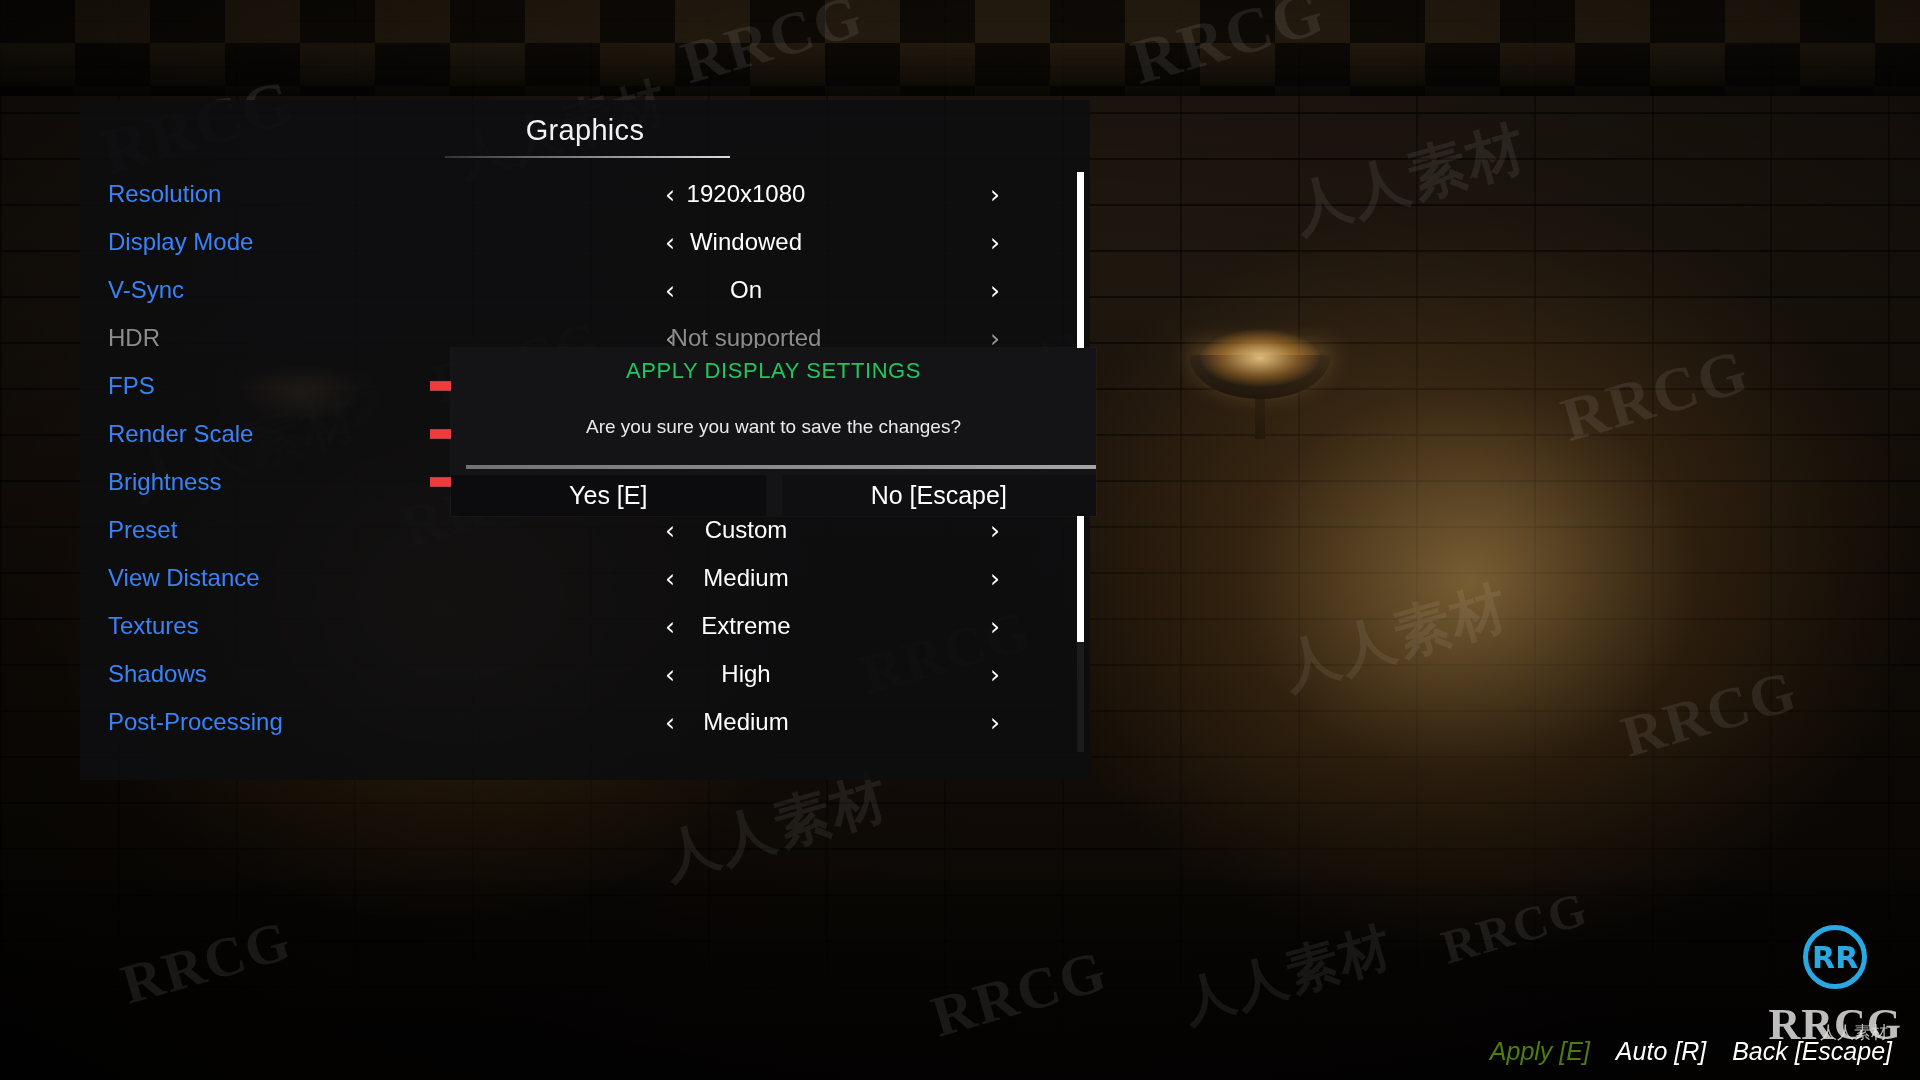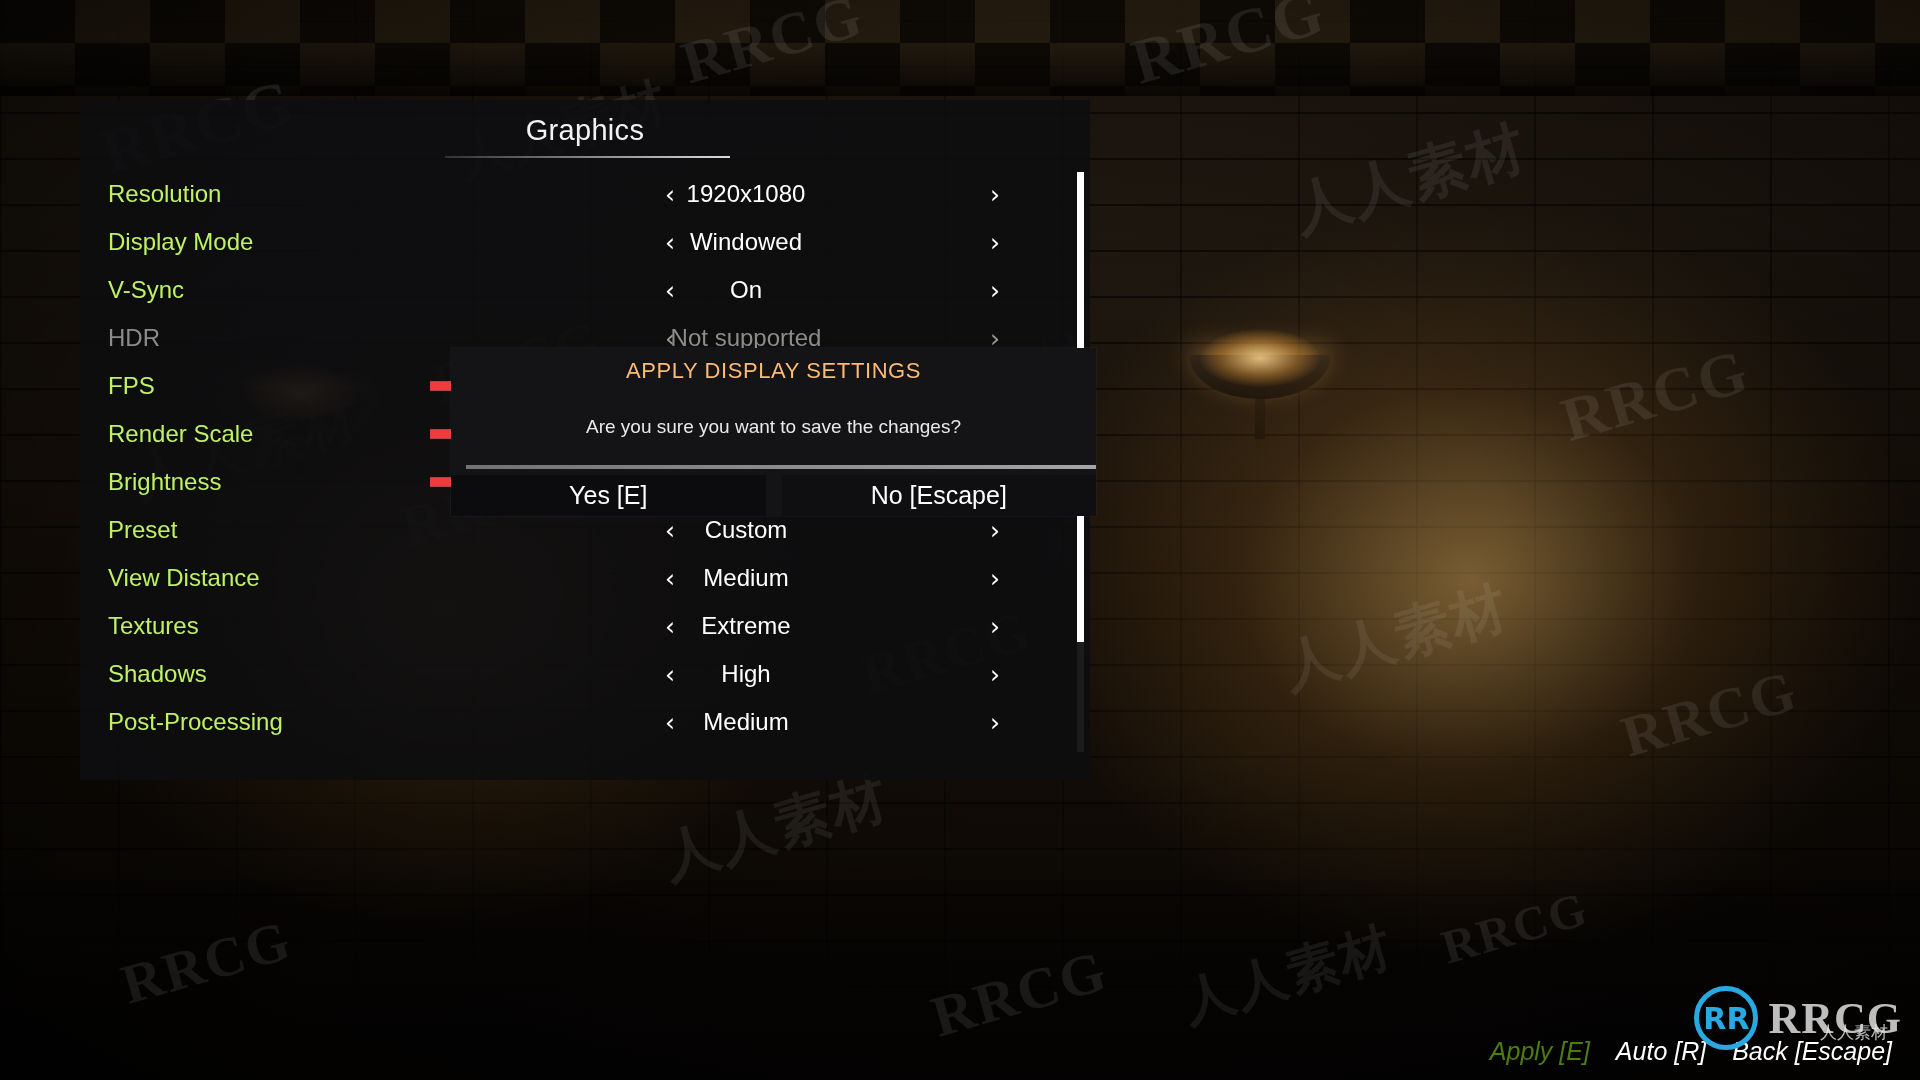--- a/index.html
+++ b/index.html
@@ -95,21 +95,21 @@
     position:absolute;left:365px;width:285px;top:56px;height:2px;
     background:linear-gradient(90deg,rgba(255,255,255,.15),rgba(255,255,255,.85));
   }
 
   .rows{position:relative;padding-top:0;}
   .row{
     position:relative;height:48px;display:flex;align-items:center;
   }
   .row .label{
     width:330px;padding-left:28px;box-sizing:border-box;
-    font-size:24px;color:#bef264;white-space:nowrap;
+    font-size:24px;color:#3b82f6;white-space:nowrap;
   }
   .row.disabled .label,.row.disabled .value{color:#8c8c8c;}
   .ctrl{
     flex:1;display:flex;align-items:center;justify-content:center;position:relative;
   }
   .arrow{
     position:absolute;font-size:25px;color:#ffffff;line-height:1;
     font-family:"DejaVu Sans","Liberation Sans",sans-serif;
   }
   .arrow.left{left:255px;}
@@ -142,21 +142,21 @@
     position:absolute;left:0;top:0;width:7px;height:470px;background:#ffffff;
   }
 
   
   #modal{
     position:absolute;left:451px;top:348px;width:645px;height:168px;
     background:#141316;
     box-shadow:0 0 0 1px rgba(255,255,255,.03);
   }
   #modal .m-title{
-    text-align:center;font-size:22px;color:#fdba74;letter-spacing:.6px;
+    text-align:center;font-size:22px;color:#22c55e;letter-spacing:.6px;
     padding-top:10px;
   }
   #modal .m-msg{
     text-align:center;font-size:19px;color:#e9e9e9;padding-top:32px;
   }
   #modal .m-rule{
     position:absolute;left:15px;right:0;top:117px;height:4px;
     background:linear-gradient(90deg,rgba(255,255,255,.40),rgba(255,255,255,.62));
   }
   #modal .m-buttons{
@@ -174,21 +174,21 @@
     display:flex;gap:26px;align-items:baseline;
     font-style:italic;font-size:25px;
   }
   #hints .hint{white-space:nowrap;}
   #hints .hint.apply{color:#4d7c0f;}
   #hints .hint.auto{color:#ffffff;}
   #hints .hint.back{color:#ffffff;}
 
   
   #corner-logo{
-    position:absolute;right:18px;bottom:30px;display:flex;align-items:center;gap:10px;
+    position:absolute;right:18px;bottom:30px;display:flex;align-items:center;gap:10px;flex-direction:column;
   }
   #corner-logo .badge{
     width:64px;height:64px;border-radius:50%;
     border:5px solid #29a9e1;box-sizing:border-box;
     display:flex;align-items:center;justify-content:center;
     color:#29a9e1;font-size:30px;font-weight:700;
     font-family:"DejaVu Sans","Liberation Sans",sans-serif;
   }
   #corner-logo .wordmark{
     font-family:"Liberation Serif","DejaVu Serif",serif;

